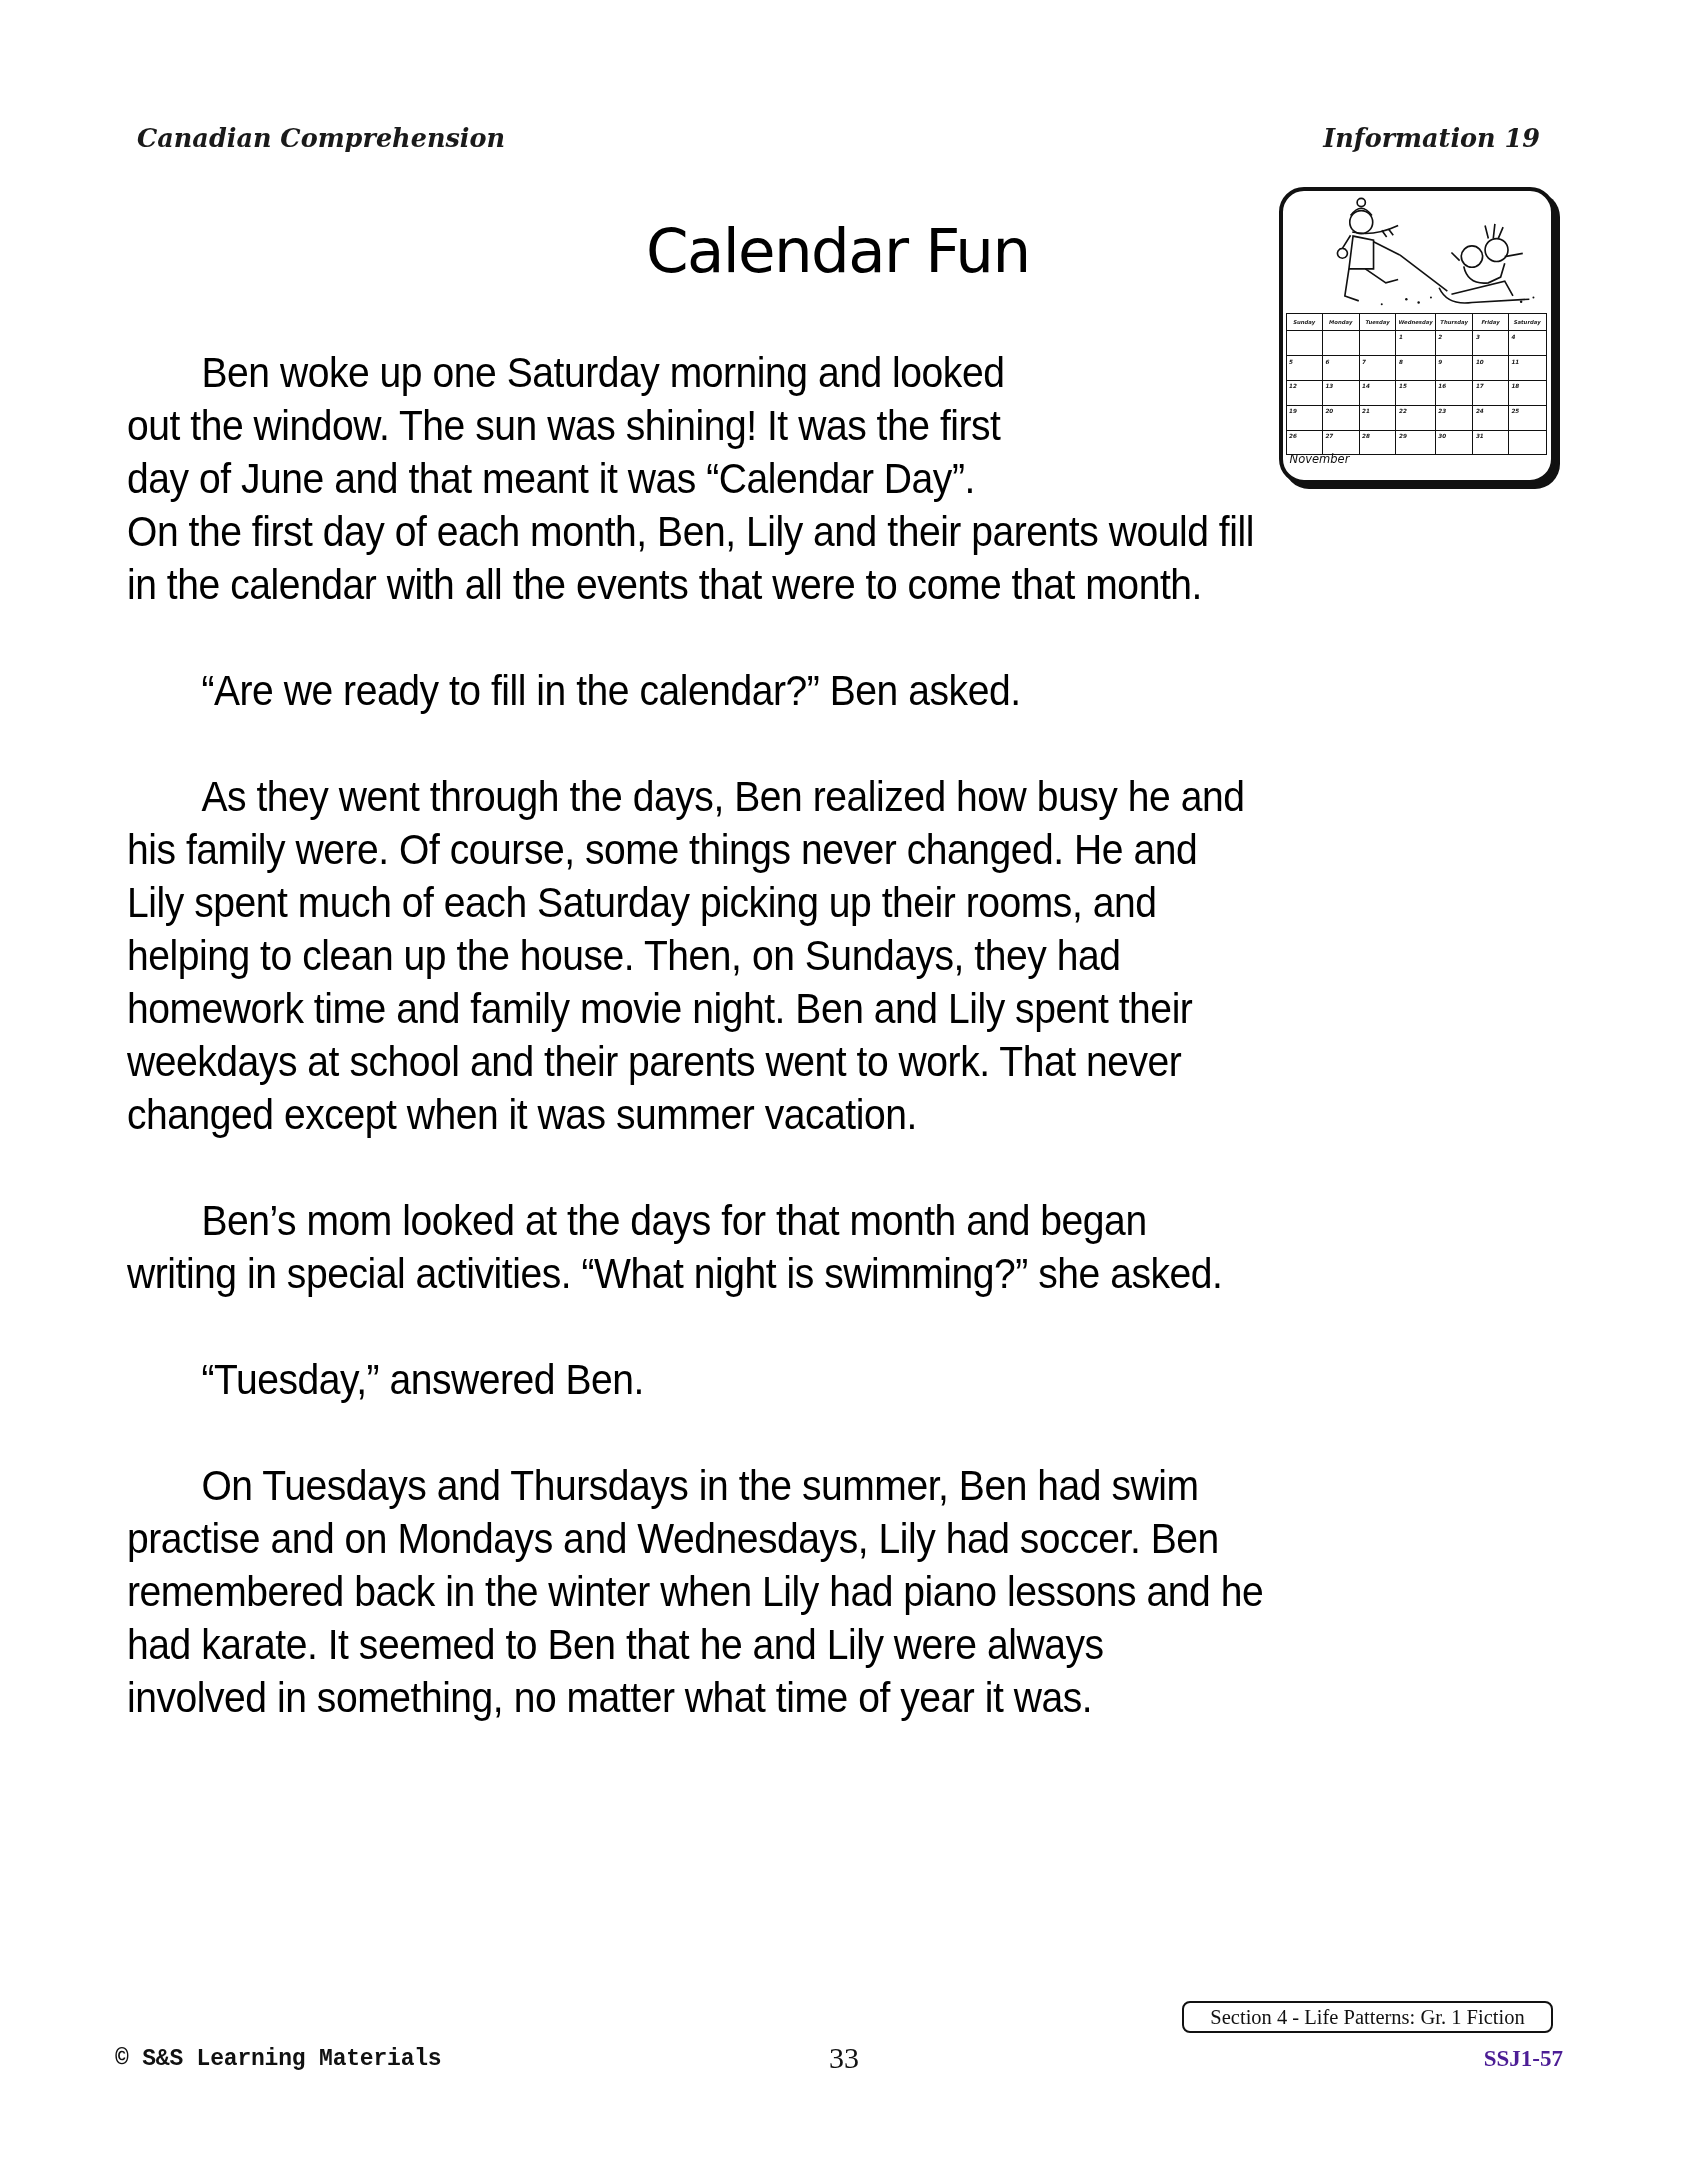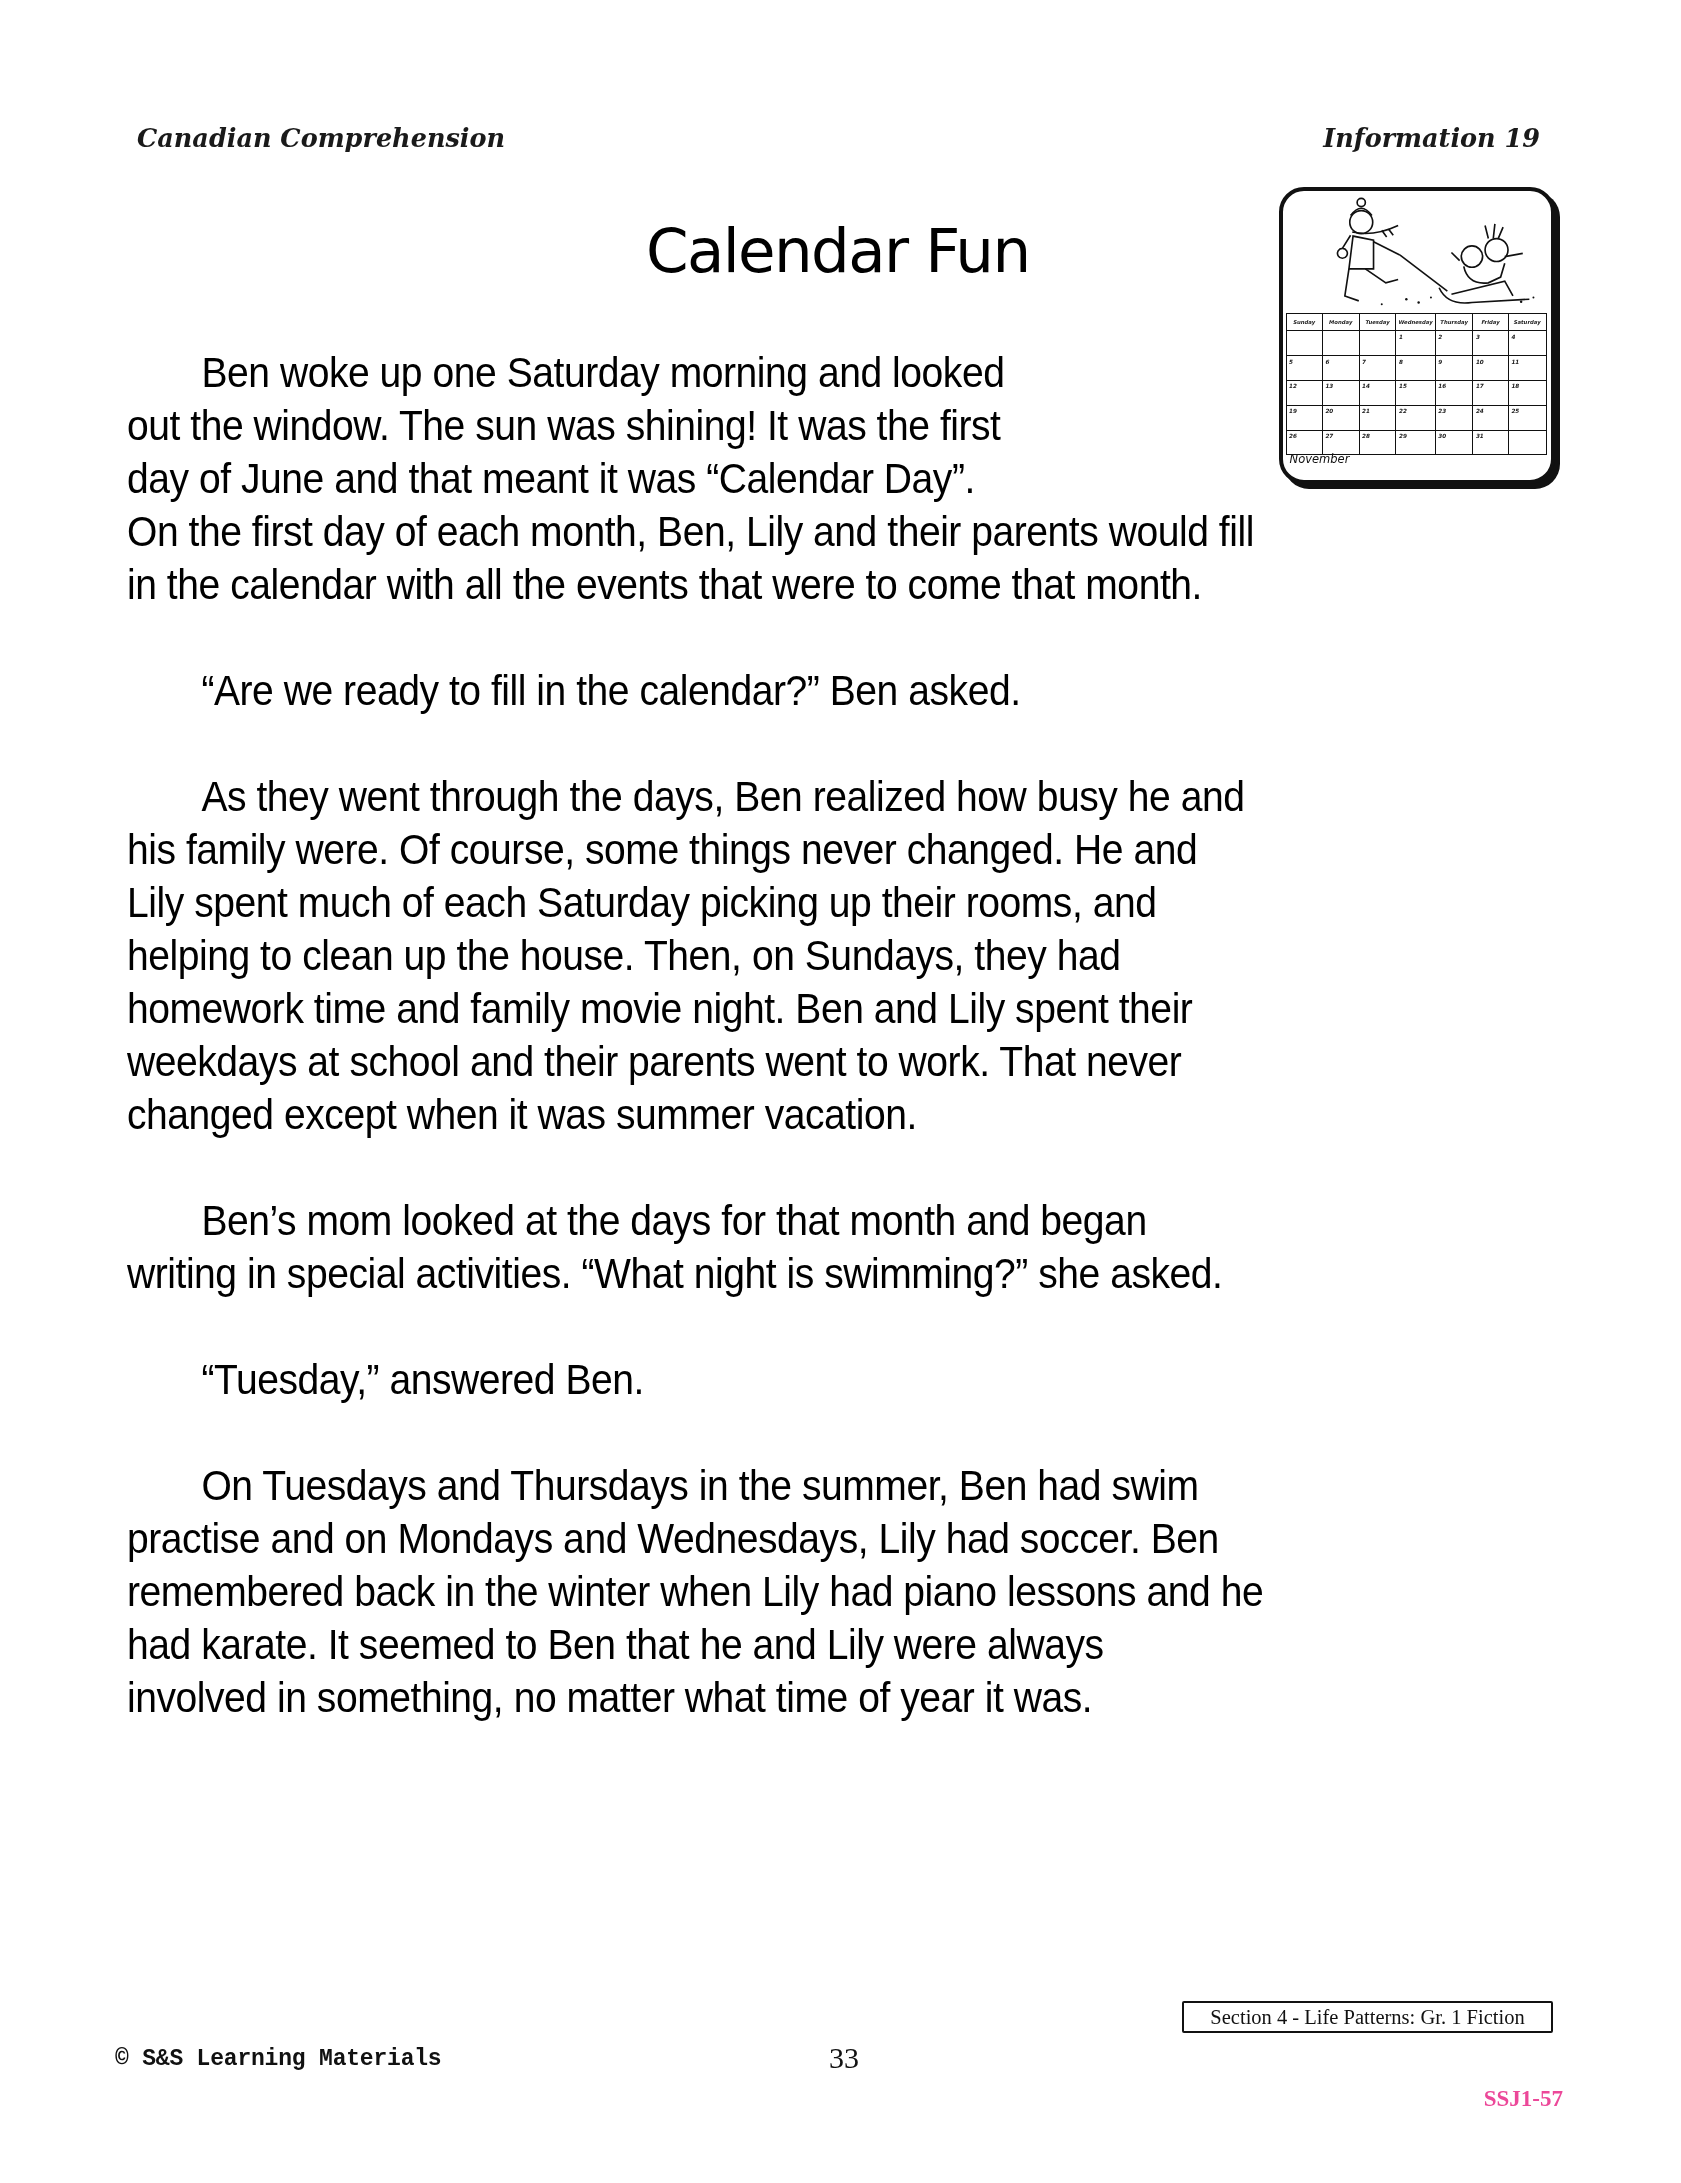--- a/index.html
+++ b/index.html
@@ -30,28 +30,28 @@
     .cal-grid { position: absolute; left: 2.5px; top: 122px; width: 261px; border-collapse: collapse;
                 font-family: "DejaVu Sans", sans-serif; font-style: italic; }
     .cal-grid th { border: 1.2px solid #111; font-size: 5.3px; font-weight: bold; height: 16.4px; padding: 0; color: #222; }
     .cal-grid td { border: 1.2px solid #111; height: 21.3px; vertical-align: top; font-size: 5.7px; font-weight: bold;
                    padding: 2.5px 0 0 2.5px; width: 37px; color: #222; }
     .cal-month { position: absolute; left: 6.6px; top: 261px; font-family: "DejaVu Sans", sans-serif;
                  font-style: italic; font-size: 11.5px; color: #111; }
 
     
     .section-box { position: absolute; left: 1182px; top: 2001px; width: 367px; height: 28px;
-                   border: 2.1px solid #111; border-radius: 2px; font-family: "Liberation Serif", serif;
+                   border: 2.1px solid #111; border-radius: 8px; font-family: "Liberation Serif", serif;
                    font-size: 20.5px; line-height: 28px; text-align: center; color: #111; }
     .copyright { position: absolute; left: 115px; top: 2046px; font-family: Liberation Mono, monospace;
                  font-weight: bold; font-size: 23px; color: #111; letter-spacing: -0.2px; }
     .page-num { position: absolute; left: 829px; top: 2041px; font-family: "Liberation Serif", serif;
                 font-size: 30px; color: #111; text-align: right; }
     .code { position: absolute; right: 119px; top: 2046px; font-family: "Liberation Serif", serif;
-            font-weight: bold; font-size: 23px; color: #ec4899; margin-top: 40px; }
+            font-weight: bold; font-size: 23px; color: #4c1d95; }
   </style>
 </head>
 <body>
 
 <div class="hdr left">Canadian Comprehension</div>
 <div class="hdr right">Information 19</div>
 
 <div class="title"><span>Calendar Fun</span></div>
 
 <div class="cal">

